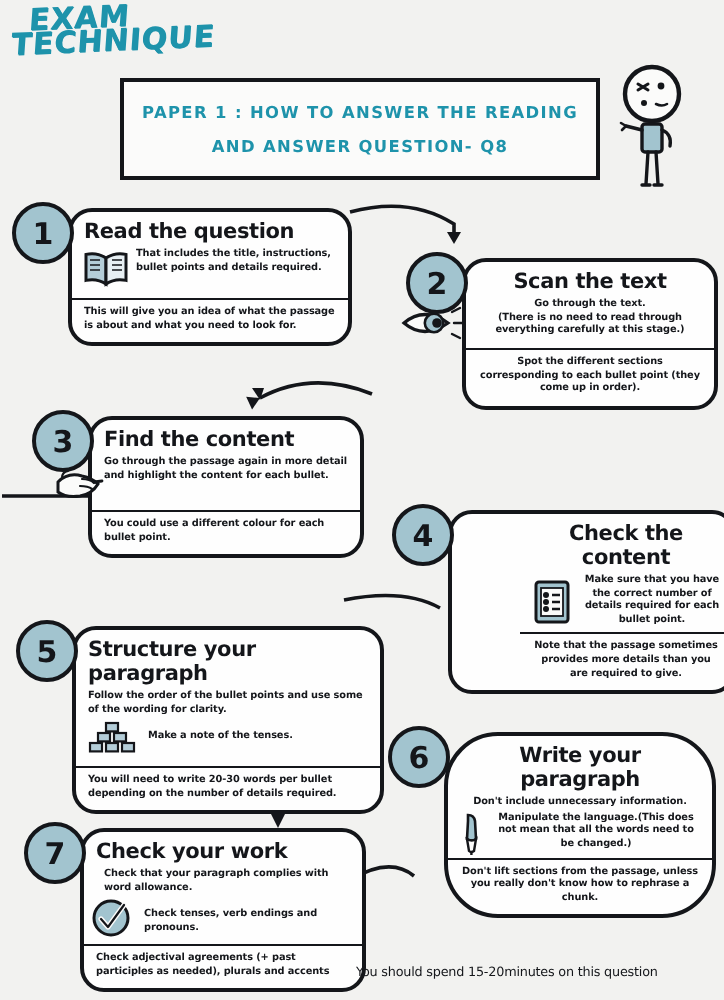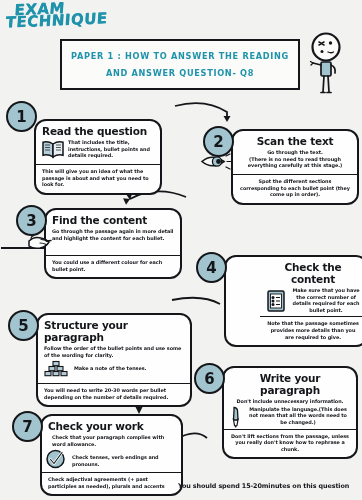--- a/index.html
+++ b/index.html
@@ -89,21 +89,21 @@
   }
   .indent { padding-left: 26px; }
   .rule {
     border-top: 1.4px solid #14161a;
     margin: 3px -6px 3px -6px;
   }
   .icon-box { position: absolute; }
   .footer-note {
     position: absolute;
     font-size: 6.4px;
-    font-weight: bold;
+    font-weight: normal;
     color: #14161a;
     letter-spacing: -0.1px;
   }
   svg { display: block; overflow: visible; }
 </style>
 </head>
 <body>
 
 <div id="poster">
 
@@ -140,21 +140,21 @@
     <path d="M130 199 l6 -3.5 v7 z" transform="rotate(155 130 199)" fill="#14161a"></path>
     <path d="M130 200 l-4 -6 6 0 z" fill="#14161a"></path>
     <path d="M1 248 h48 q8 0 8 8" stroke="#14161a" stroke-width="1.8" fill="none"></path>
     <path d="M172 300 q30 -6 48 4" stroke="#14161a" stroke-width="1.8" fill="none"></path>
     <path d="M185 360 q-30 -6 -48 4" stroke="#14161a" stroke-width="1.8" fill="none"></path>
     <path d="M175 440 q20 -12 32 -2" stroke="#14161a" stroke-width="1.8" fill="none"></path>
     <path d="M139 414 l-3.5 -7 h7 z" fill="#14161a"></path>
   </svg>
 
   <div class="num" style="left:6px;  top:101px;">1</div>
-  <div class="step" style="left:34px; top:104px; width:128px;margin-top:15px;">
+  <div class="step" style="left:34px; top:104px; width:142px;">
     <div class="head">Read the question</div>
     <div style="position:relative;min-height:22px;">
       <div class="icon-box" style="left:0;top:1px;">
         <svg width="22" height="19" viewBox="0 0 22 19">
           <path d="M11 4 q-4.5 -3 -10 -1.8 v13 q5.5 -1.2 10 1.8 z" fill="#b4cdd8" stroke="#14161a" stroke-width="1.5"></path>
           <path d="M11 4 q4.5 -3 10 -1.8 v13 q-5.5 -1.2 -10 1.8 z" fill="#e7eff3" stroke="#14161a" stroke-width="1.5"></path>
           <path d="M3 5 h5 M3 7.5 h5 M3 10 h5 M14 5 h5 M14 7.5 h5 M14 10 h5" stroke="#14161a" stroke-width="0.7"></path>
         </svg>
       </div>
       <div class="body indent">That includes the title, instructions, bullet points and details required.</div>
@@ -234,21 +234,21 @@
           <rect x="17" y="11.5" width="6" height="4.2" fill="#b4cdd8" stroke="#14161a" stroke-width="1.1"></rect>
         </svg>
       </div>
       <div class="body" style="padding-left:30px;padding-top:5px;">Make a note of the tenses.</div>
     </div>
     <div class="rule"></div>
     <div class="body">You will need to write 20-30 words per bullet depending on the number of details required.</div>
   </div>
 
   <div class="num" style="left:194px; top:363px;">6</div>
-  <div class="step right" style="left:222px; top:366px; width:136px;">
+  <div class="step right" style="left:222px; top:366px; width:136px;border-radius:27px;">
     <div class="head">Write your paragraph</div>
     <div class="body">Don't include unnecessary information.</div>
     <div style="position:relative;min-height:20px;margin-top:1px;">
       <div class="icon-box" style="left:-1px;top:0;">
         <svg width="14" height="22" viewBox="0 0 14 22">
           <path d="M5 1.5 q3 0 3.5 3 l0.5 9 q-2 1.5 -4.5 0 l0.5 -9 q0 -3 0 -3 z" fill="#a2c4cf" stroke="#14161a" stroke-width="1.3"></path>
           <path d="M4.5 13.5 q2.5 1.5 4.5 0 l-1 6 q-1.5 1 -2.5 0 z" fill="#fbfbfa" stroke="#14161a" stroke-width="1.2"></path>
           <path d="M6.7 19.5 l0 2" stroke="#14161a" stroke-width="1.2"></path>
         </svg>
       </div>

